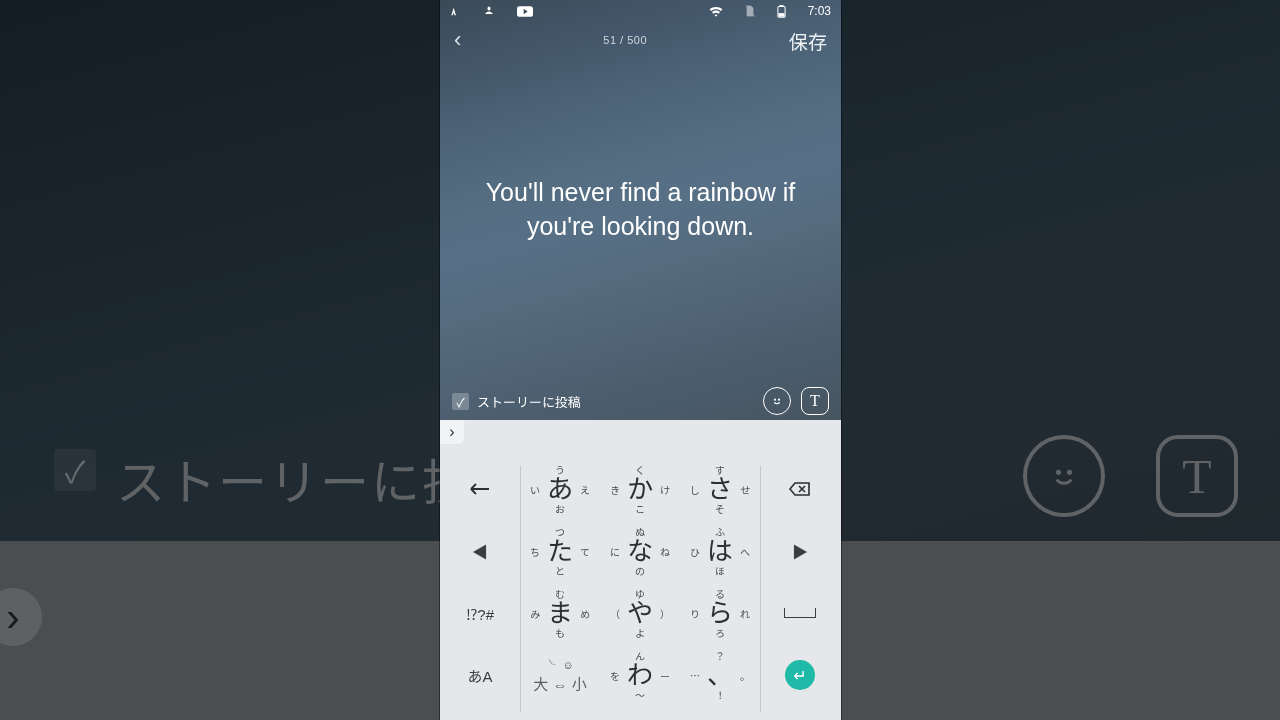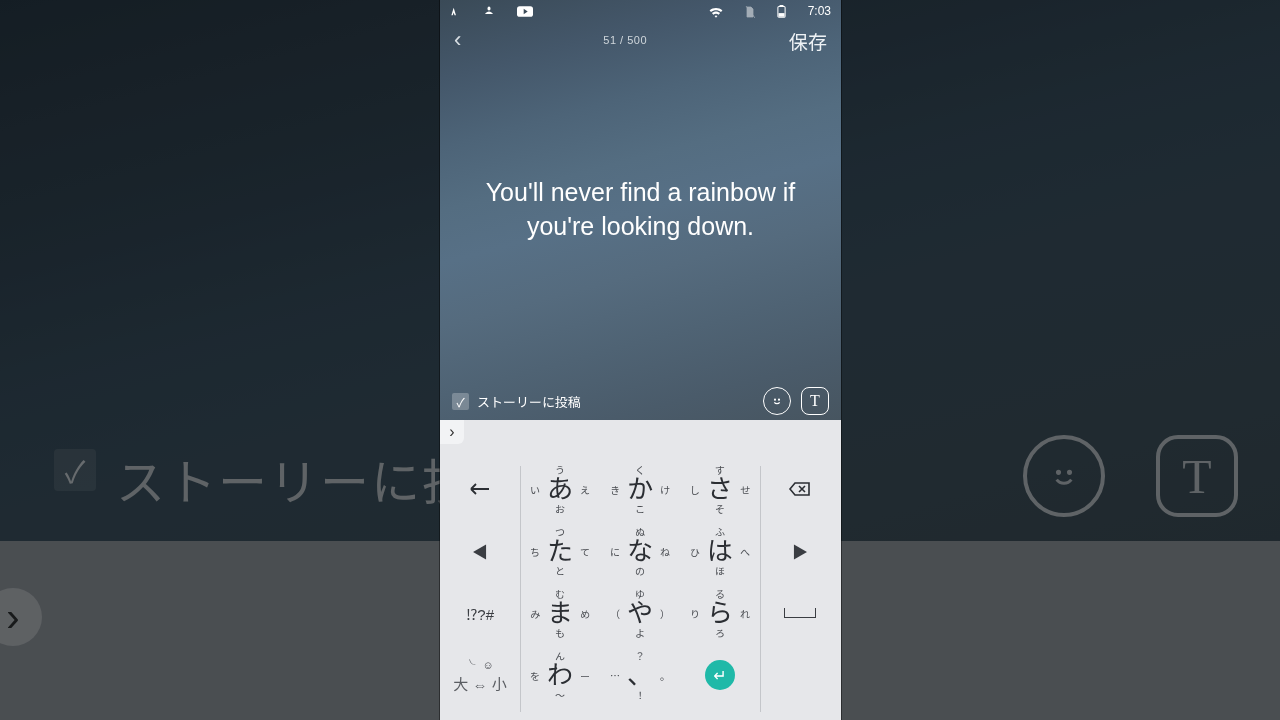--- a/index.html
+++ b/index.html
@@ -15,21 +15,21 @@
   .bg-smile{position:absolute;left:1023px;top:435px;width:82px;height:82px;border:4px solid #c7ccd0;border-radius:50%;display:flex;align-items:center;justify-content:center;color:#c7ccd0;font-size:42px}
   .bg-text{position:absolute;left:1156px;top:435px;width:82px;height:82px;border:4px solid #c7ccd0;border-radius:22px;display:flex;align-items:center;justify-content:center;color:#c7ccd0;font-size:48px;font-family:Georgia,serif}
   .bg-chev{position:absolute;left:-16px;top:588px;width:58px;height:58px;border-radius:50%;background:#c5c7ca;color:#2a2a2a;display:flex;align-items:center;justify-content:center;font-size:40px}
   .bg-mask{position:absolute;inset:0;background:rgba(10,12,15,.55)}
 
   
   .phone{position:absolute;left:440px;top:0;width:401px;height:720px;overflow:hidden;box-shadow:0 0 0 1px rgba(0,0,0,.4)}
   .canvas{position:absolute;inset:0;height:420px;
     background:linear-gradient(165deg,#3a4a57 0%,#44576a 15%,#4d6478 28%,#546d81 40%,#577086 50%,#556b7e 62%,#4f6374 75%,#4a5b6a 88%,#475560 100%)}
   .status{height:22px;display:flex;align-items:center;justify-content:space-between;padding:0 10px;color:#fff;font-size:12px}
-  .status .left,.status .right{display:flex;align-items:flex-end;gap:22px}
+  .status .left,.status .right{display:flex;align-items:center;gap:22px}
   .ic{display:inline-flex}
   .header{height:36px;display:flex;align-items:center;justify-content:space-between;padding:0 14px;color:#fff}
   .back{font-size:22px;color:#e9eef2;opacity:.9}
   .counter{font-size:11px;color:#cfd6db;letter-spacing:.5px}
   .save{font-size:19px;color:#eef2f5}
   .quote{position:absolute;left:0;right:0;top:176px;text-align:center;color:#fff;font-size:25px;line-height:1.35;padding:0 32px;font-weight:400}
   .bottombar{position:absolute;left:0;right:0;top:382px;height:38px;display:flex;align-items:center;padding:0 12px;color:#fff}
   .chk{width:17px;height:17px;border-radius:2px;background:rgba(255,255,255,.25);display:flex;align-items:center;justify-content:center;font-size:12px;margin-right:8px}
   .chk-label{font-size:13px}
   .spacer{flex:1}
@@ -222,20 +222,21 @@
         <div class="kcell">
           <span class="topc">る</span>
           <span class="leftc">り</span>
           <span class="bigc">ら</span>
           <span class="rightc">れ</span>
           <span class="botc">ろ</span>
         </div>
         <div class="kcell side">
           <div class="space-line"></div>
         </div>
+        <div class="kcell side side-txt">あA</div>
         <div class="kcell">
           <div class="emoji-key">
             <div class="row1">╰ ☺</div>
             <div class="row2">大 ⇔ 小</div>
           </div>
         </div>
         <div class="kcell">
           <span class="topc">ん</span>
           <span class="leftc">を</span>
           <span class="bigc">わ</span>

